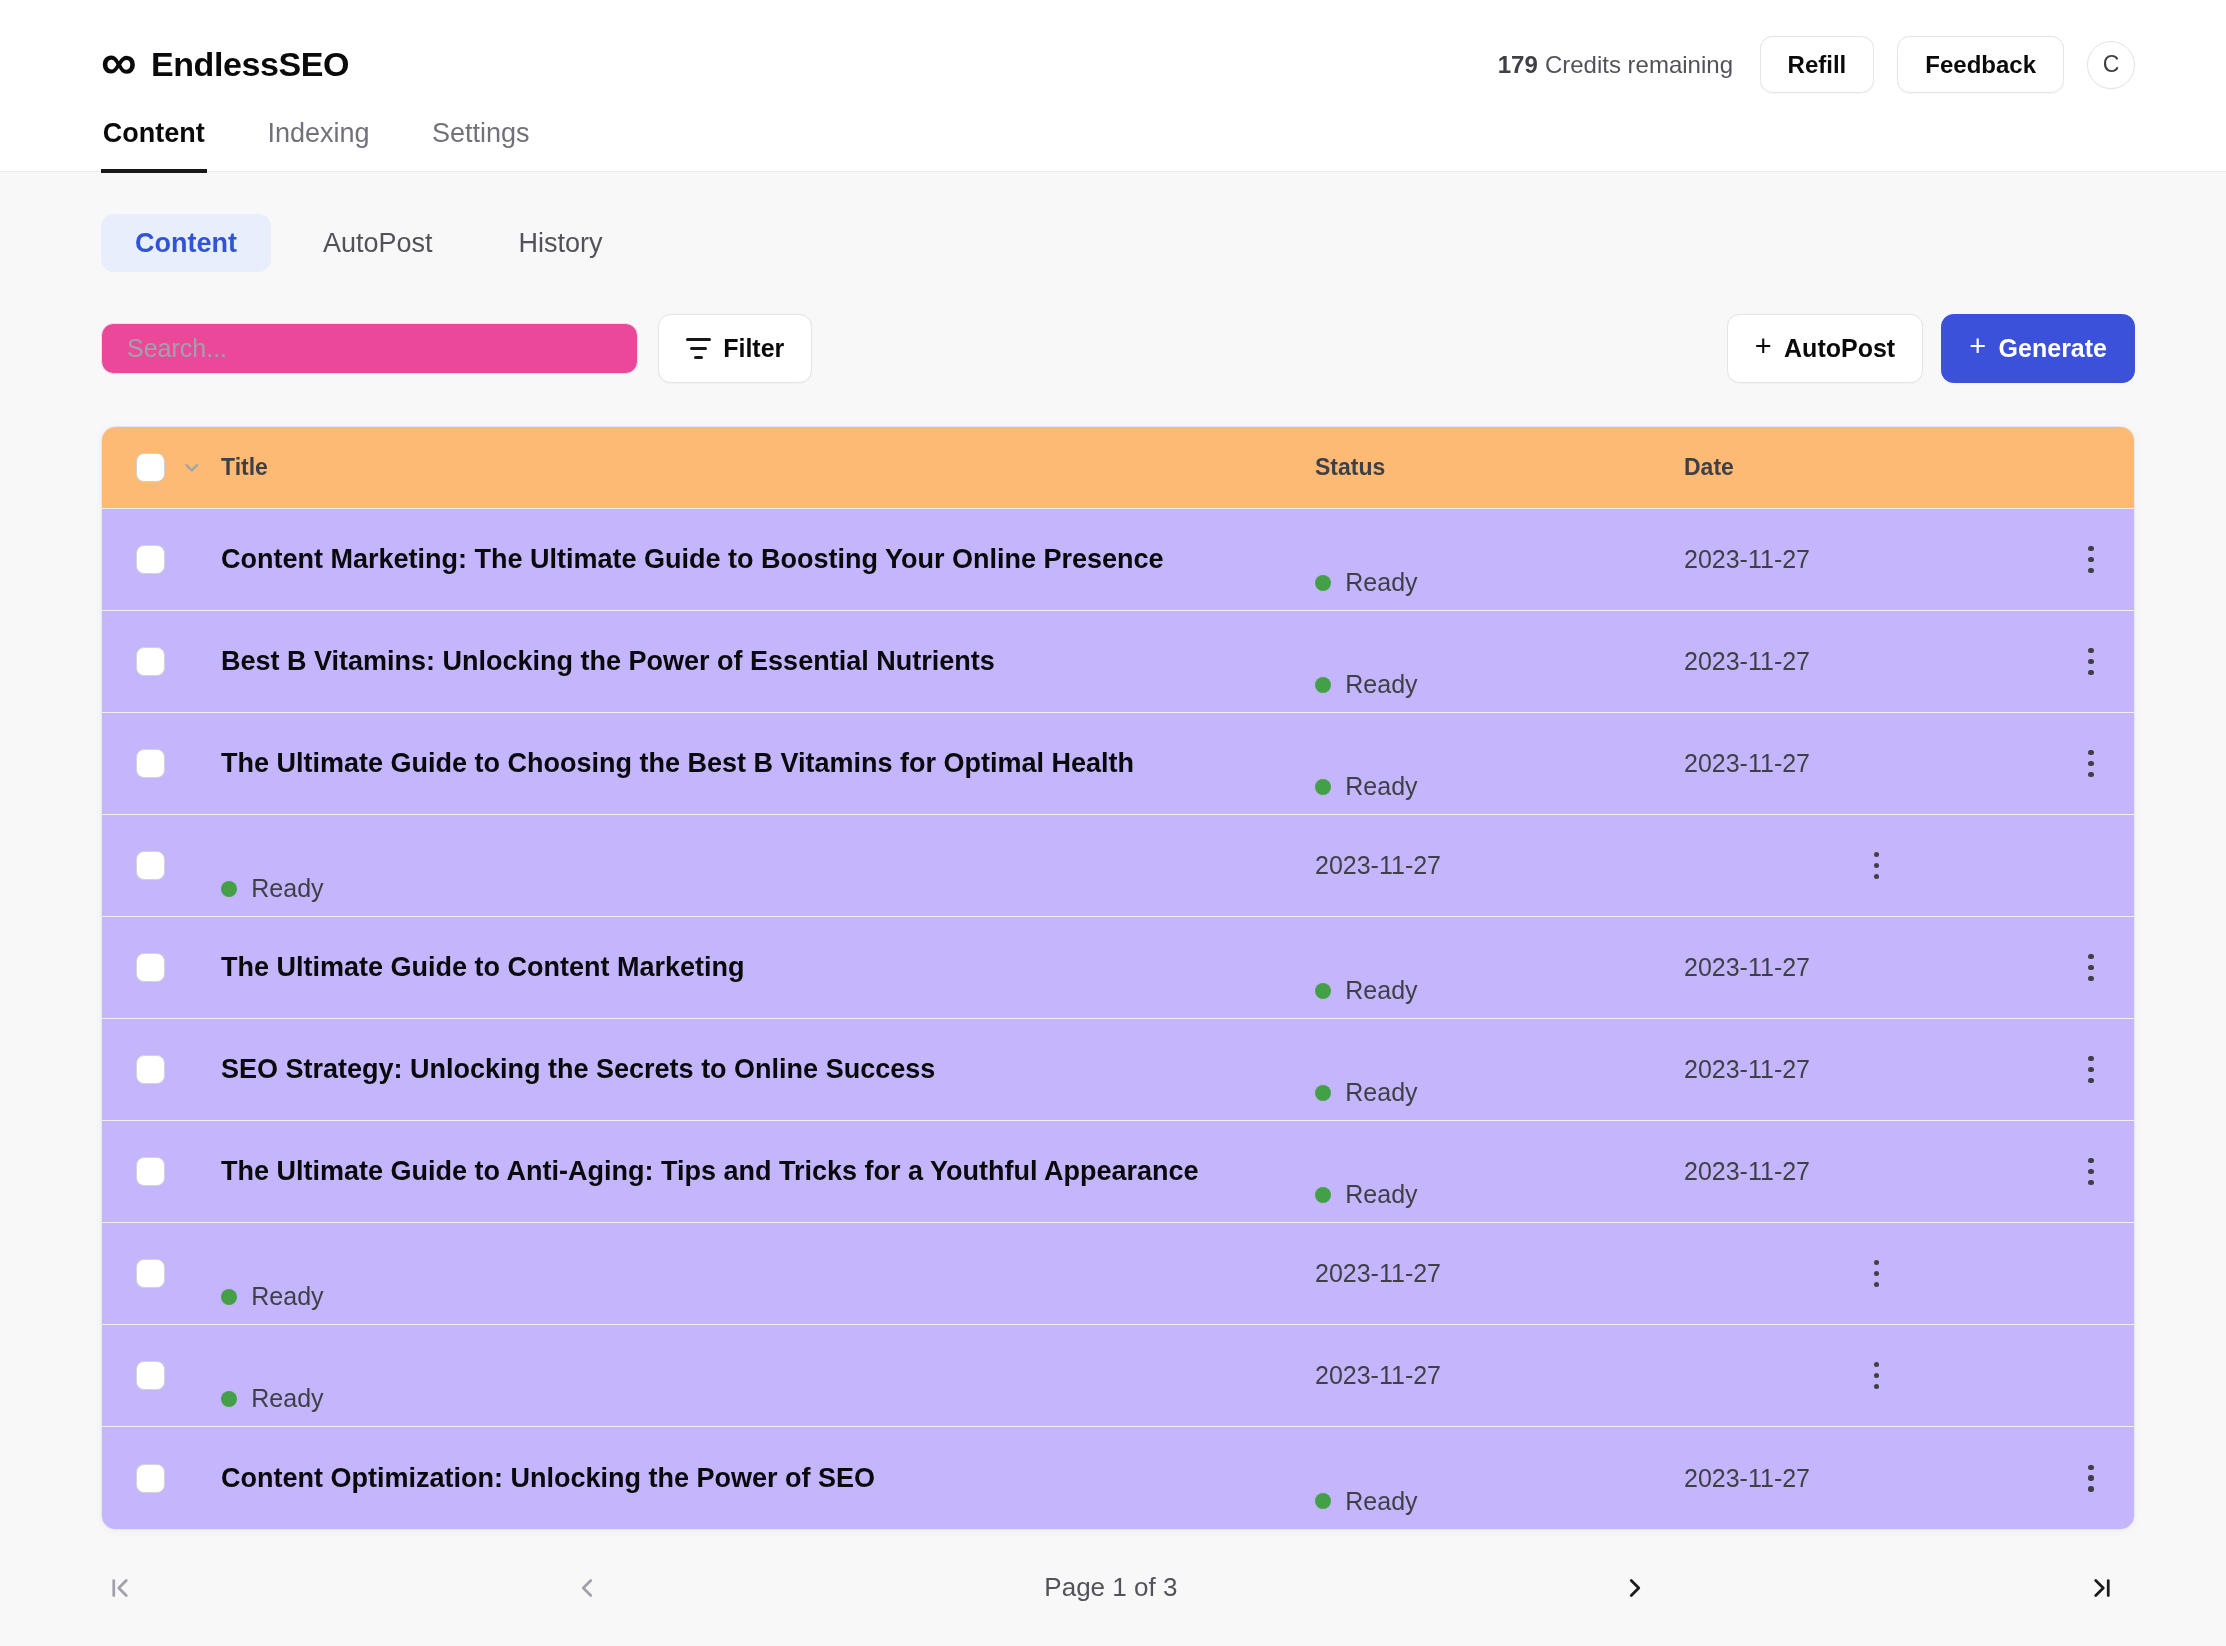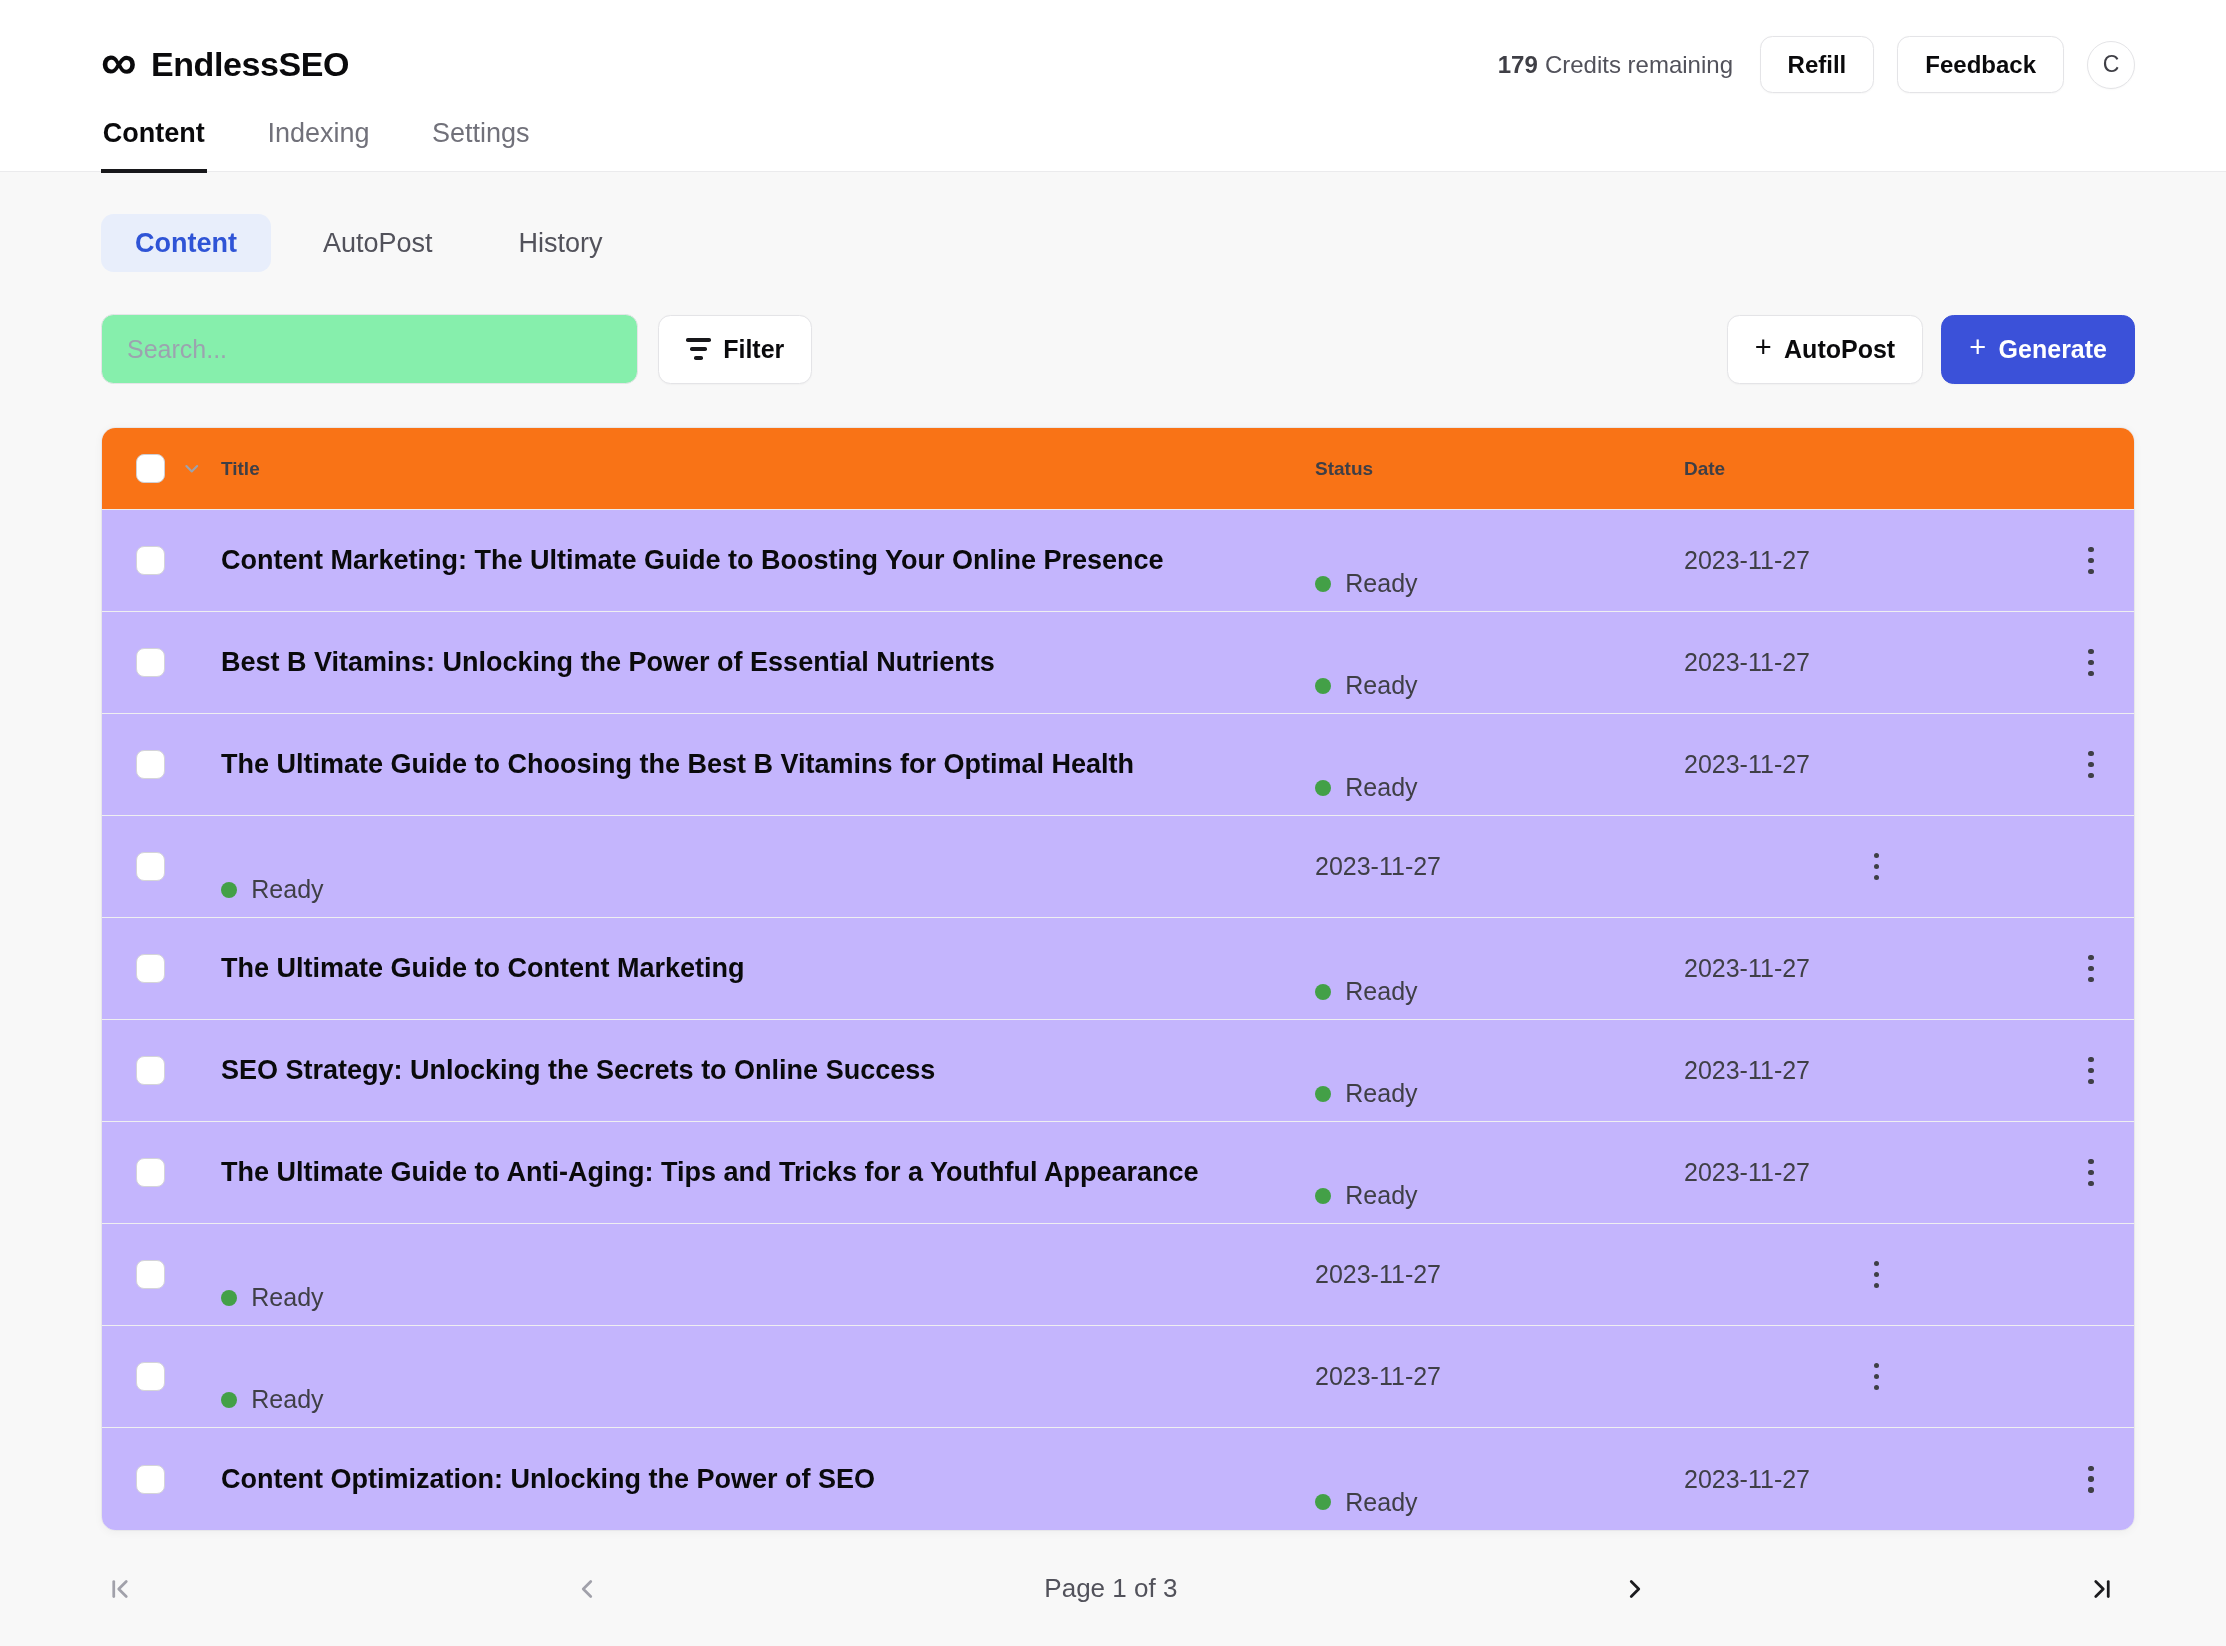--- a/index.html
+++ b/index.html
@@ -58,21 +58,21 @@
   
   main{padding:0 91px 0 101px;}
   .sub-tabs{display:flex;align-items:center;gap:18px;margin-top:42px;}
   .sub-tab{
     font-size:27px;font-weight:500;color:var(--ink-3);
     padding:13.4px 34px;border-radius:12.5px;cursor:pointer;white-space:nowrap;
   }
   .sub-tab.active{background:var(--pill-bg);color:var(--pill-text);font-weight:600;}
   .controls{display:flex;align-items:center;margin-top:42px;}
   .search-input{
-    width:537px;height:70px;border:1.8px solid #e5e5e8;border-radius:12.5px;background:#86efac;
+    width:537px;height:51px;border:1.8px solid #e5e5e8;border-radius:12.5px;background:#ec4899;
     font-family:inherit;font-size:25px;color:var(--ink);padding:0 25px;outline:none;
   }
   .search-input::placeholder{color:#9ca3af;}
   .filter-btn{margin-left:19.7px;height:69px;border-radius:12.5px;font-size:25px;}
   .filter-icon{display:flex;flex-direction:column;align-items:center;gap:5.4px;}
   .filter-icon i{display:block;height:3.6px;border-radius:1.8px;background:#18181b;}
   .filter-icon i:nth-child(1){width:25px;}
   .filter-icon i:nth-child(2){width:17px;}
   .filter-icon i:nth-child(3){width:9px;}
   .controls .spacer{flex:1;}
@@ -86,22 +86,22 @@
   
   .table-card{
     margin-top:43px;background:#fff;border:1.8px solid var(--line);border-radius:14.3px;
     box-shadow:0 1.8px 9px rgba(0,0,0,.04);overflow:hidden;
   }
   .trow{
     display:grid;grid-template-columns:85px 1094px 369px 1fr 43px;
     align-items:center;padding:0 21.5px 0 34px;
   }
   .thead{
-    height:82px;background:#f97316;border-bottom:1.8px solid #ececee;
-    font-size:19px;font-weight:600;color:var(--ink-2);
+    height:82px;background:#fdba74;border-bottom:1.8px solid #ececee;
+    font-size:23px;font-weight:600;color:var(--ink-2);
   }
   .tbody-row{height:102px;border-bottom:1.8px solid var(--line-soft);background:#c4b5fd;}
   .tbody-row:last-child{border-bottom:none;}
   .cell-select{display:flex;align-items:center;gap:16px;}
   .checkbox{
     width:29px;height:29px;border:1.8px solid #cfcfd4;border-radius:8px;background:#fff;
     cursor:pointer;flex:0 0 auto;
   }
   .tbody-row .checkbox{border-color:#d4d4d8;}
   .chev-down{color:#9ca3af;display:flex;cursor:pointer;}

